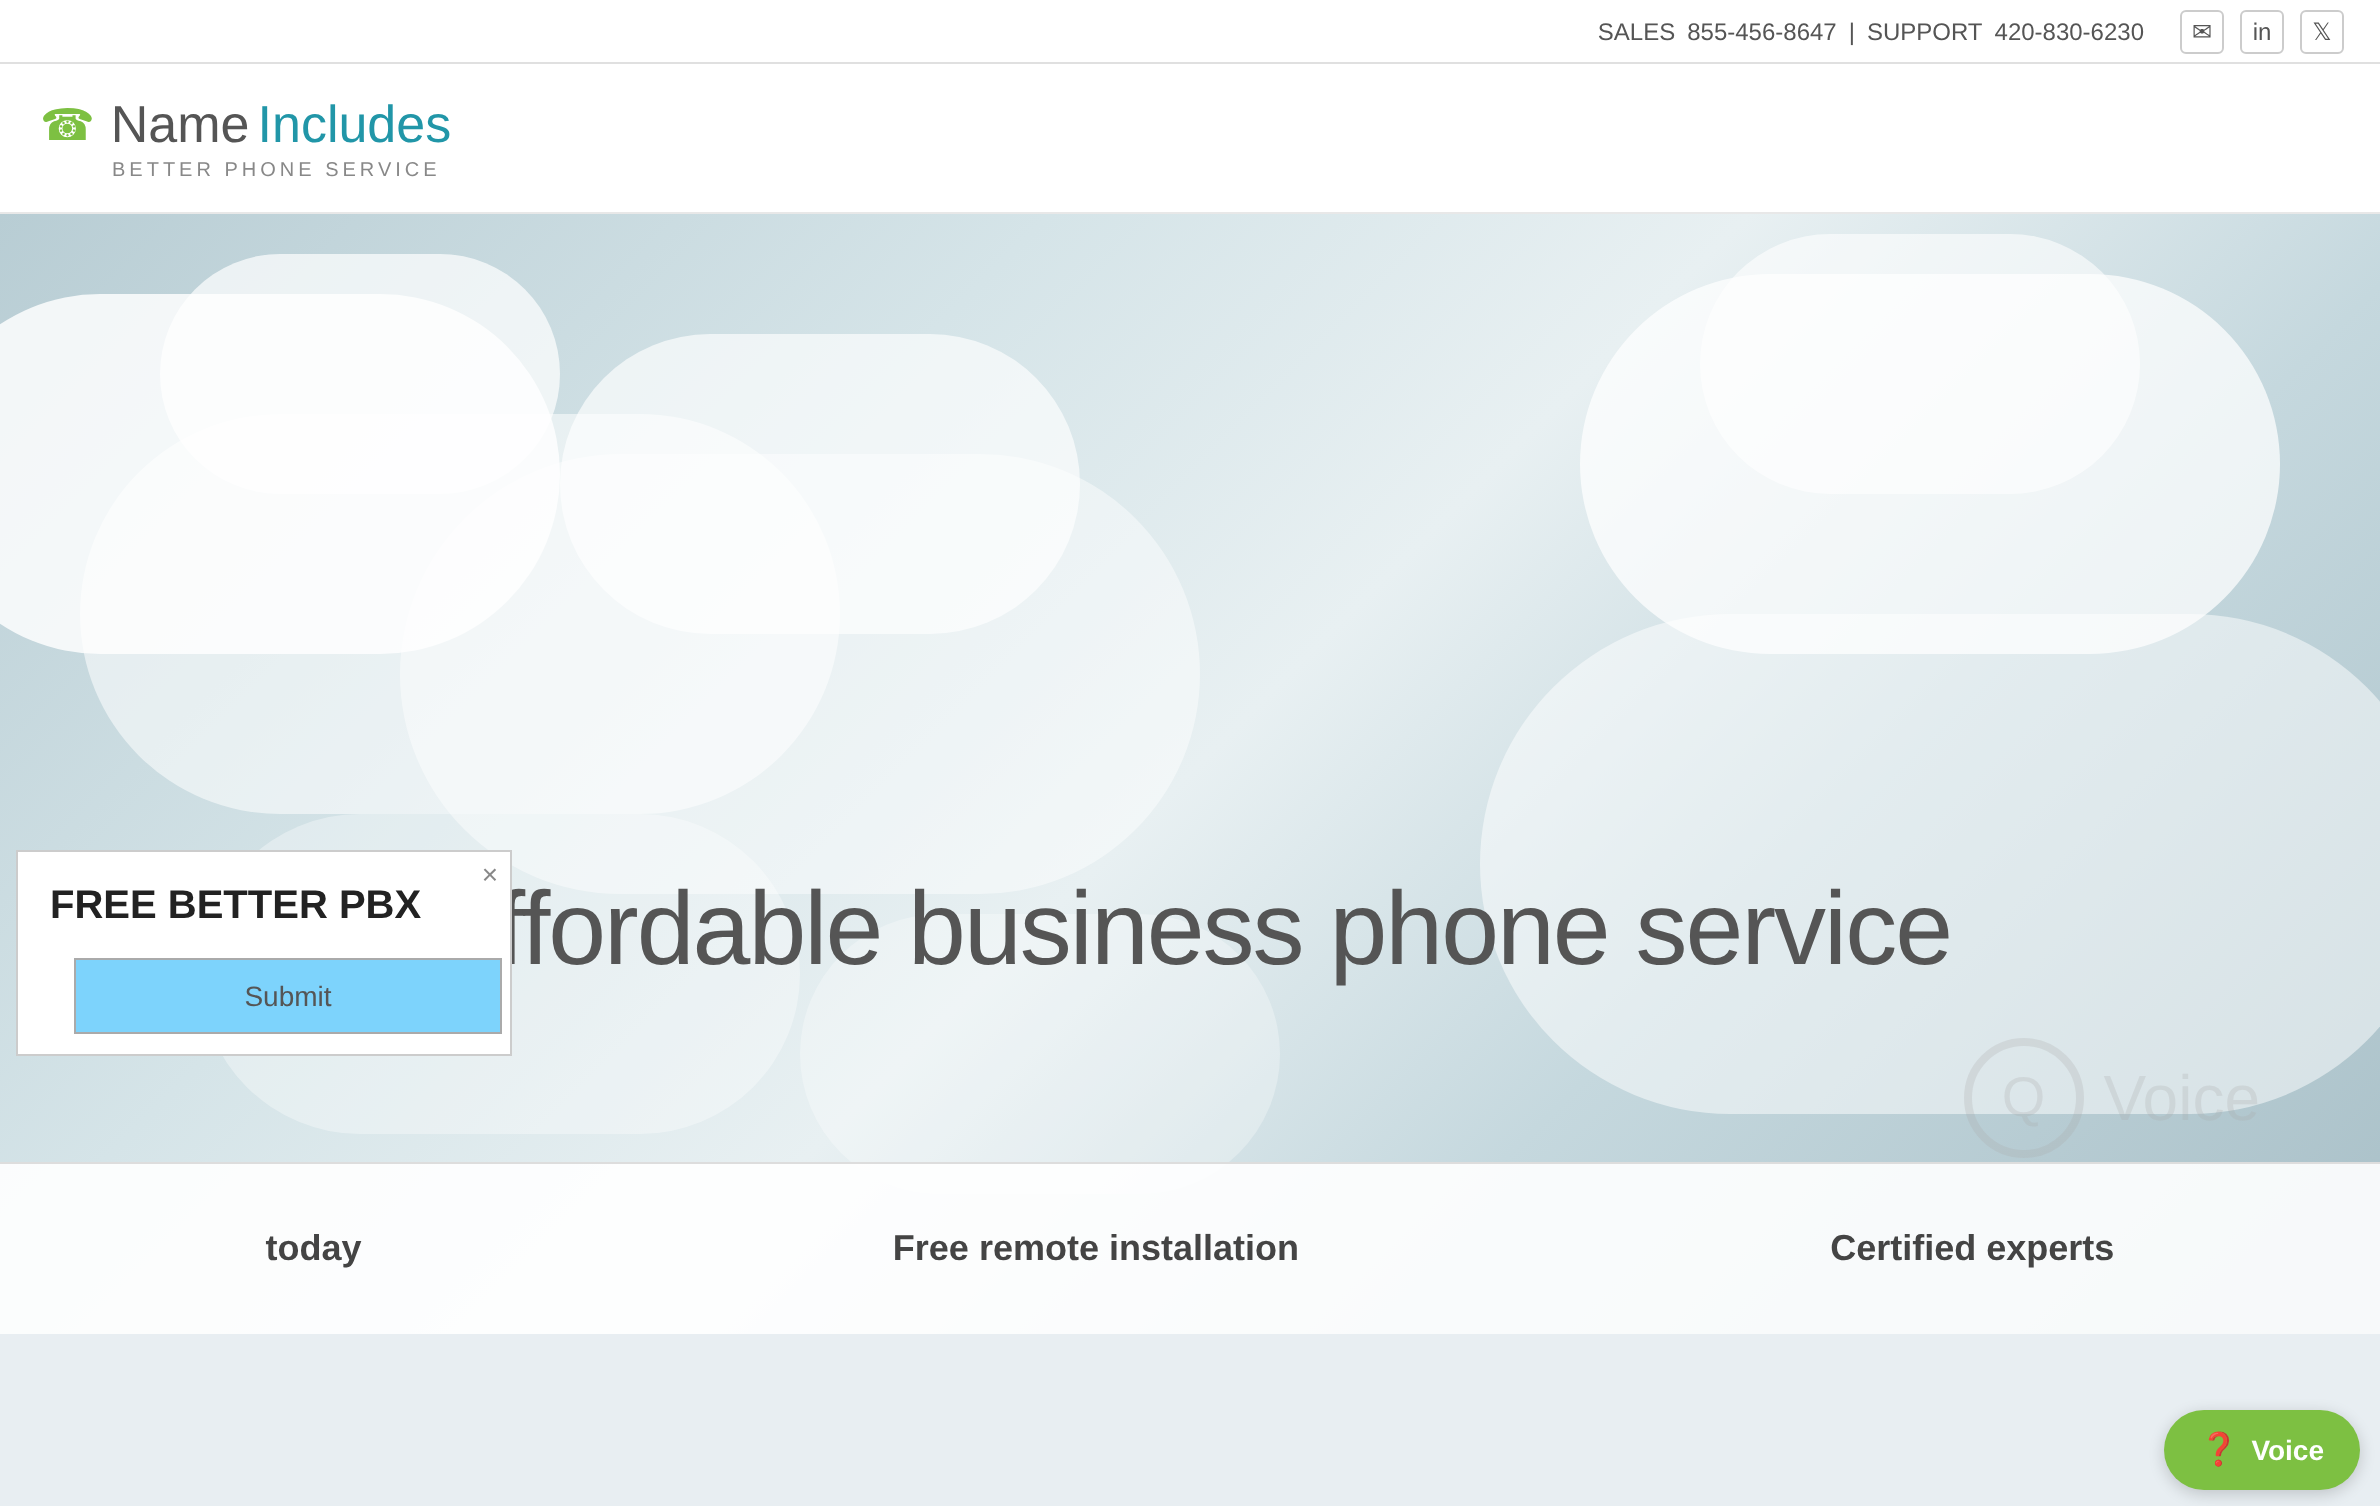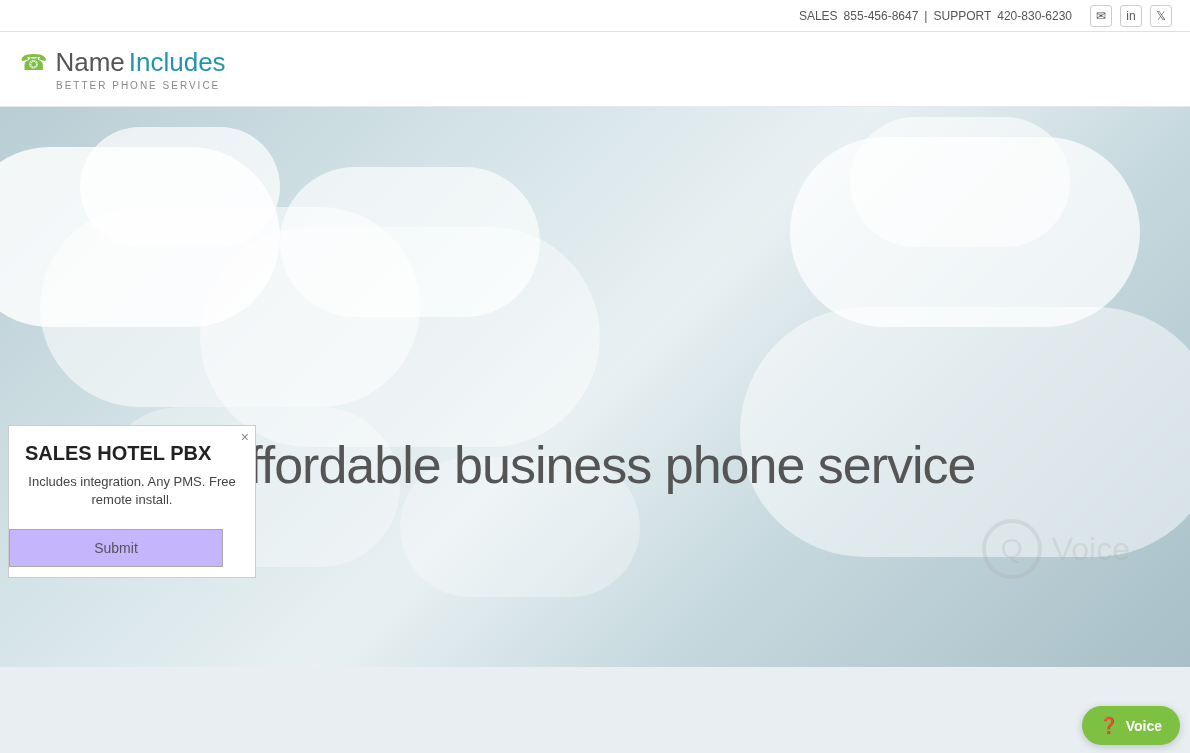--- a/index.html
+++ b/index.html
@@ -189,23 +189,23 @@
       margin: 6px 16px;
       padding: 8px 10px;
       border: 1px solid #ccc;
       font-size: 13px;
       color: #aaa;
       outline: none;
     }
     .popup-submit {
       display: block;
       width: calc(100% - 32px);
-      margin: 10px 0;
+      margin: 10px 28px;
       padding: 10px;
-      background: #c4b5fd;
+      background: #7dd3fc;
       border: 1px solid #aaa;
       font-size: 14px;
       color: #555;
       cursor: pointer;
       text-align: center;
     }
     .popup-legal {
       font-size: 10px;
       color: #aaa;
       text-align: center;
@@ -277,25 +277,35 @@
 
   <div class="hero-text">
     <div class="hero-title">Affordable business phone service</div>
   </div>
 
   <div class="revain-watermark">
     <div class="revain-icon">Q</div>
     <div class="revain-text">Voice</div>
   </div>
 
+  <div class="bottom-strip">
+    <div class="strip-item">
+      <div class="strip-item-title">today</div>
+    </div>
+    <div class="strip-item">
+      <div class="strip-item-title">Free remote installation</div>
+    </div>
+    <div class="strip-item">
+      <div class="strip-item-title">Certified experts</div>
+    </div>
+  </div>
 </div>
 
 <div class="popup">
   <div class="popup-close">×</div>
-  <div class="popup-title">SALES HOTEL PBX</div>
-  <div class="popup-desc">Includes integration. Any PMS. Free remote install.</div>
+  <div class="popup-title">FREE BETTER PBX</div>
   <button class="popup-submit">Submit</button>
 </div>
 
 <div class="help-btn">
   <span class="help-icon">❓</span>
   <span>Voice</span>
 </div>
 
 </body></html>

